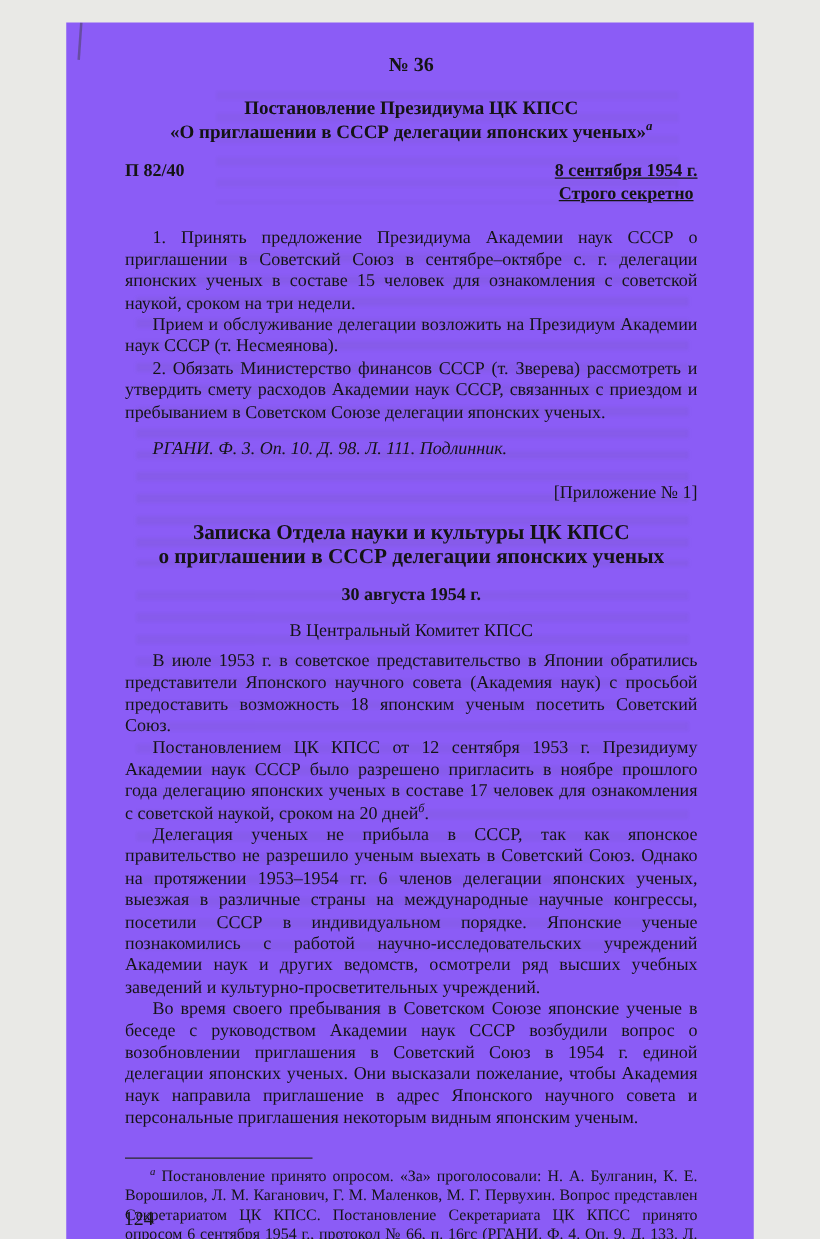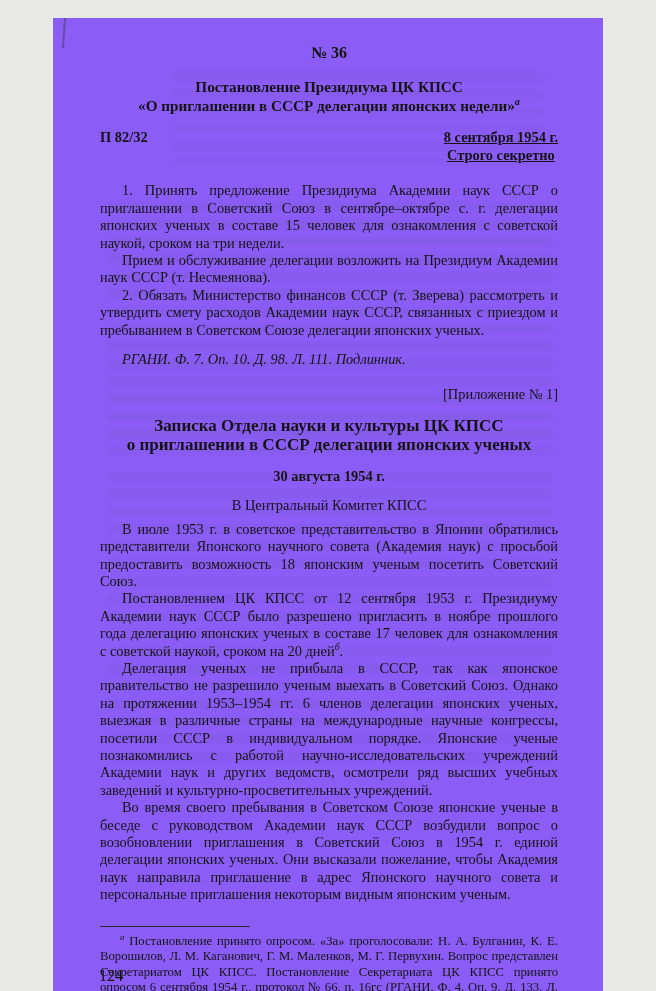--- a/index.html
+++ b/index.html
@@ -56,36 +56,36 @@
   <div class="bleed b1"></div>
   <div class="bleed b2"></div>
   <div class="bleed b3"></div>
 
   <div class="content">
 
     <div class="doc-number">№ 36</div>
 
     <div class="doc-title">
       <div>Постановление Президиума ЦК КПСС</div>
-      <div><span>«О приглашении в СССР делегации японских недели»</span><sup class="fn-mark">а</sup></div>
+      <div><span>«О приглашении в СССР делегации японских ученых»</span><sup class="fn-mark">а</sup></div>
     </div>
 
     <div class="meta-row">
-      <div>П 82/32</div>
+      <div>П 82/40</div>
       <div class="meta-right">
         <div>8 сентября 1954 г.</div>
         <div>Строго секретно</div>
       </div>
     </div>
 
     <p class="body-par first-par">1. Принять предложение Президиума Академии наук СССР о приглашении в Советский Союз в сентябре–октябре с. г. делегации японских ученых в составе 15 человек для ознакомления с советской наукой, сроком на три недели.</p>
     <p class="body-par">Прием и обслуживание делегации возложить на Президиум Академии наук СССР (т. Несмеянова).</p>
     <p class="body-par">2. Обязать Министерство финансов СССР (т. Зверева) рассмотреть и утвердить смету расходов Академии наук СССР, связанных с приездом и пребыванием в Советском Союзе делегации японских ученых.</p>
 
-    <div class="source-line">РГАНИ. Ф. 7. Оп. 10. Д. 98. Л. 111. Подлинник.</div>
+    <div class="source-line">РГАНИ. Ф. 3. Оп. 10. Д. 98. Л. 111. Подлинник.</div>
 
     <div class="appendix">[Приложение № 1]</div>
 
     <div class="heading2">
       <div>Записка Отдела науки и культуры ЦК КПСС</div>
       <div>о приглашении в СССР делегации японских ученых</div>
     </div>
 
     <div class="date2">30 августа 1954 г.</div>
 

